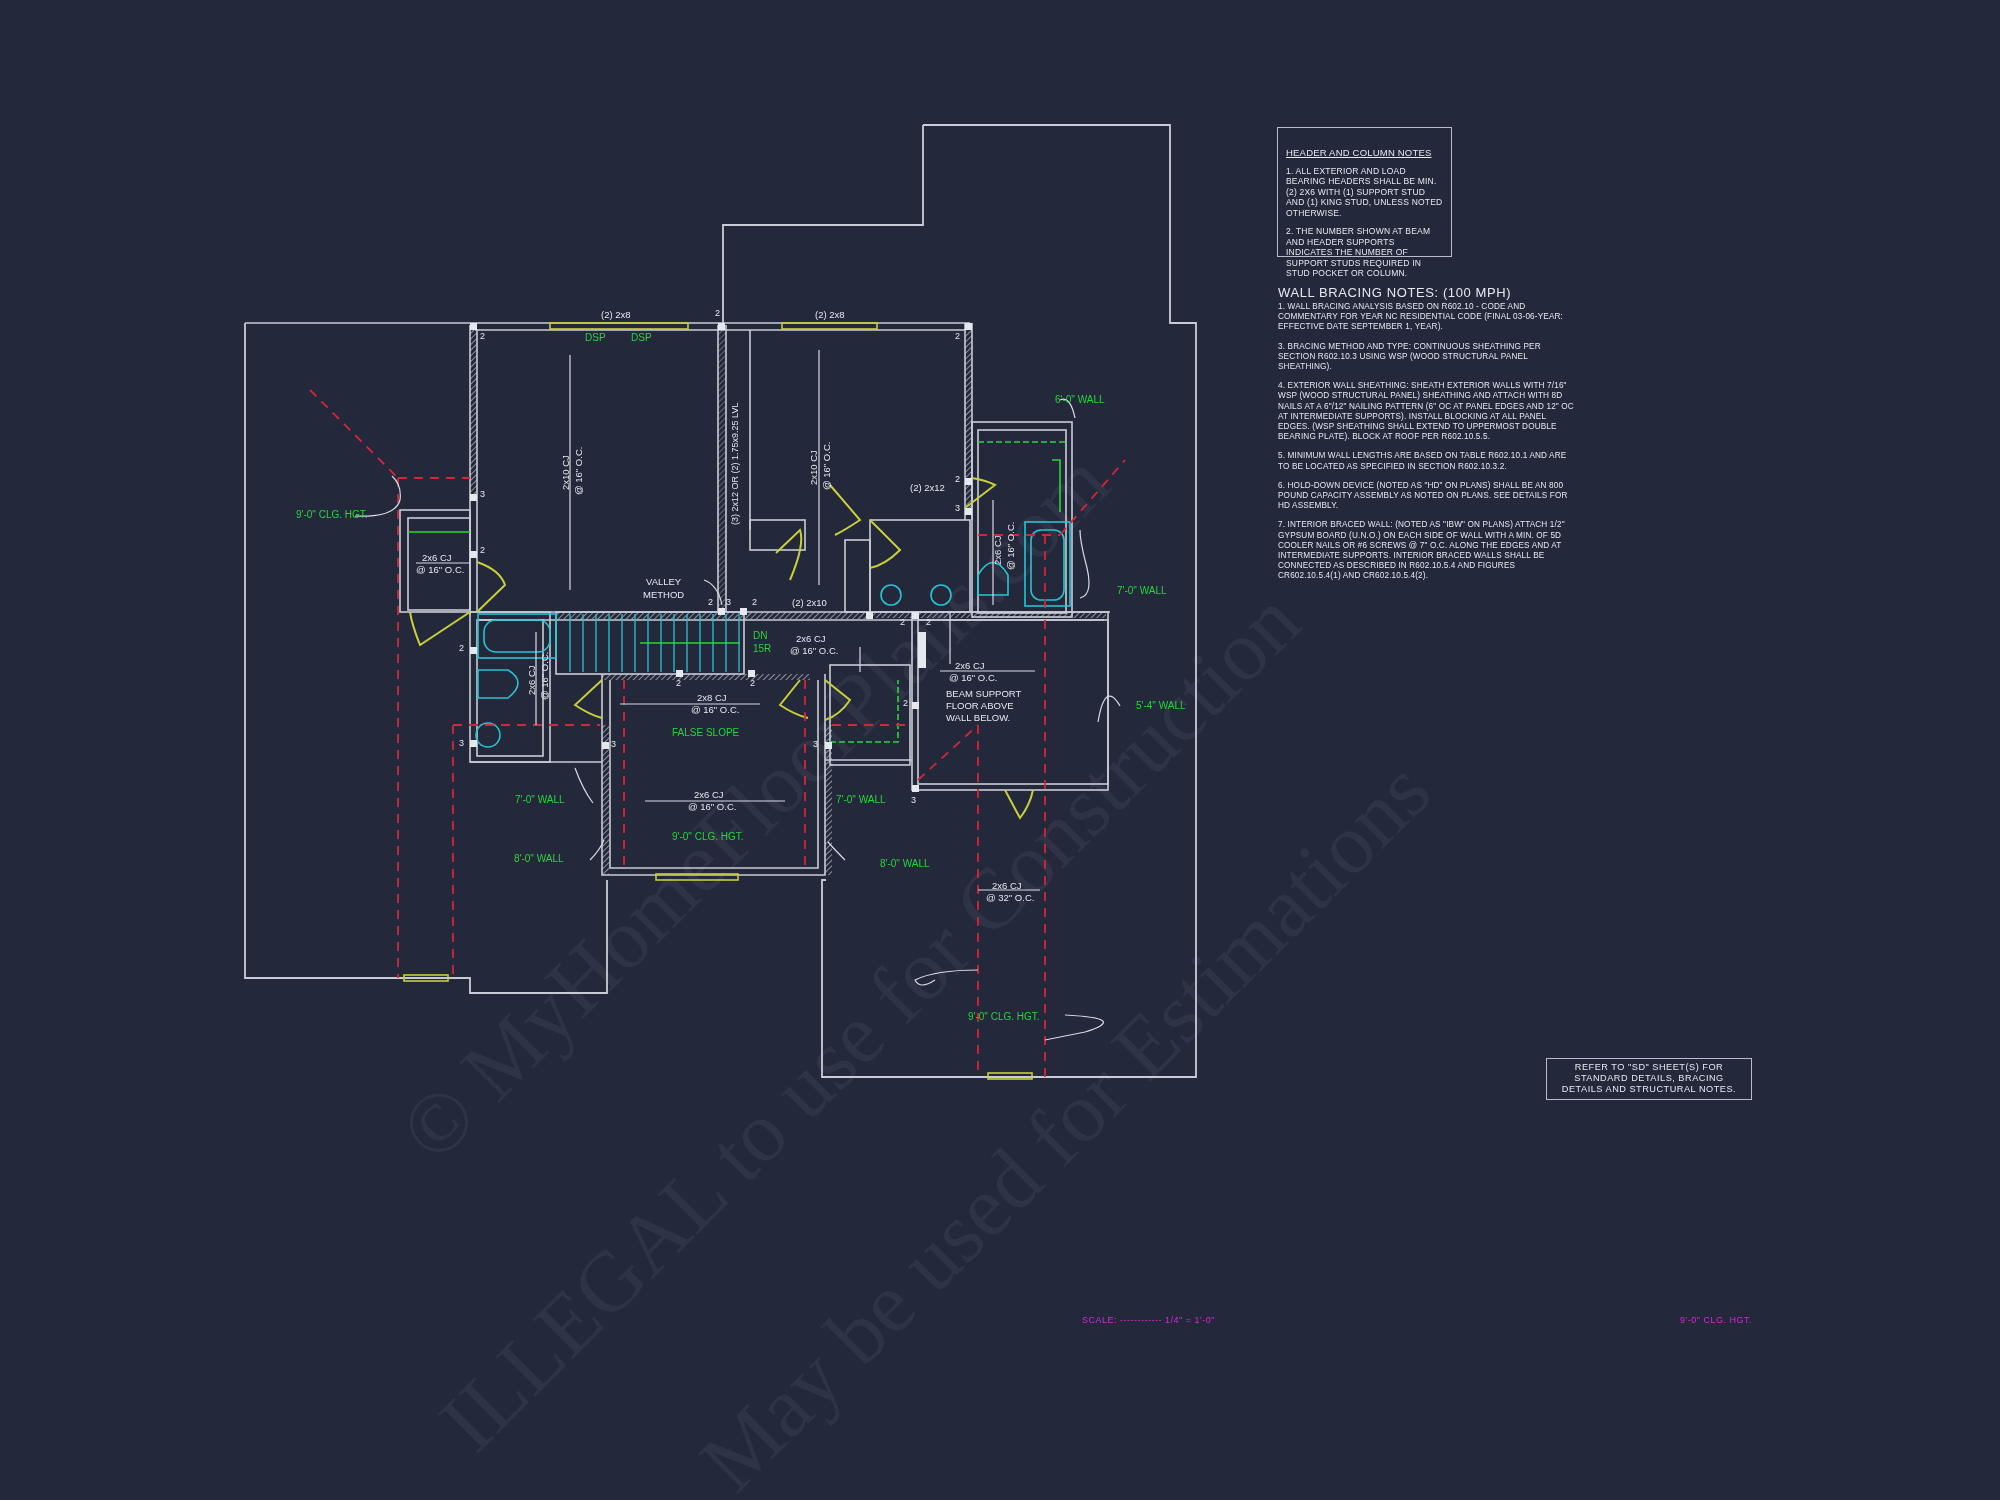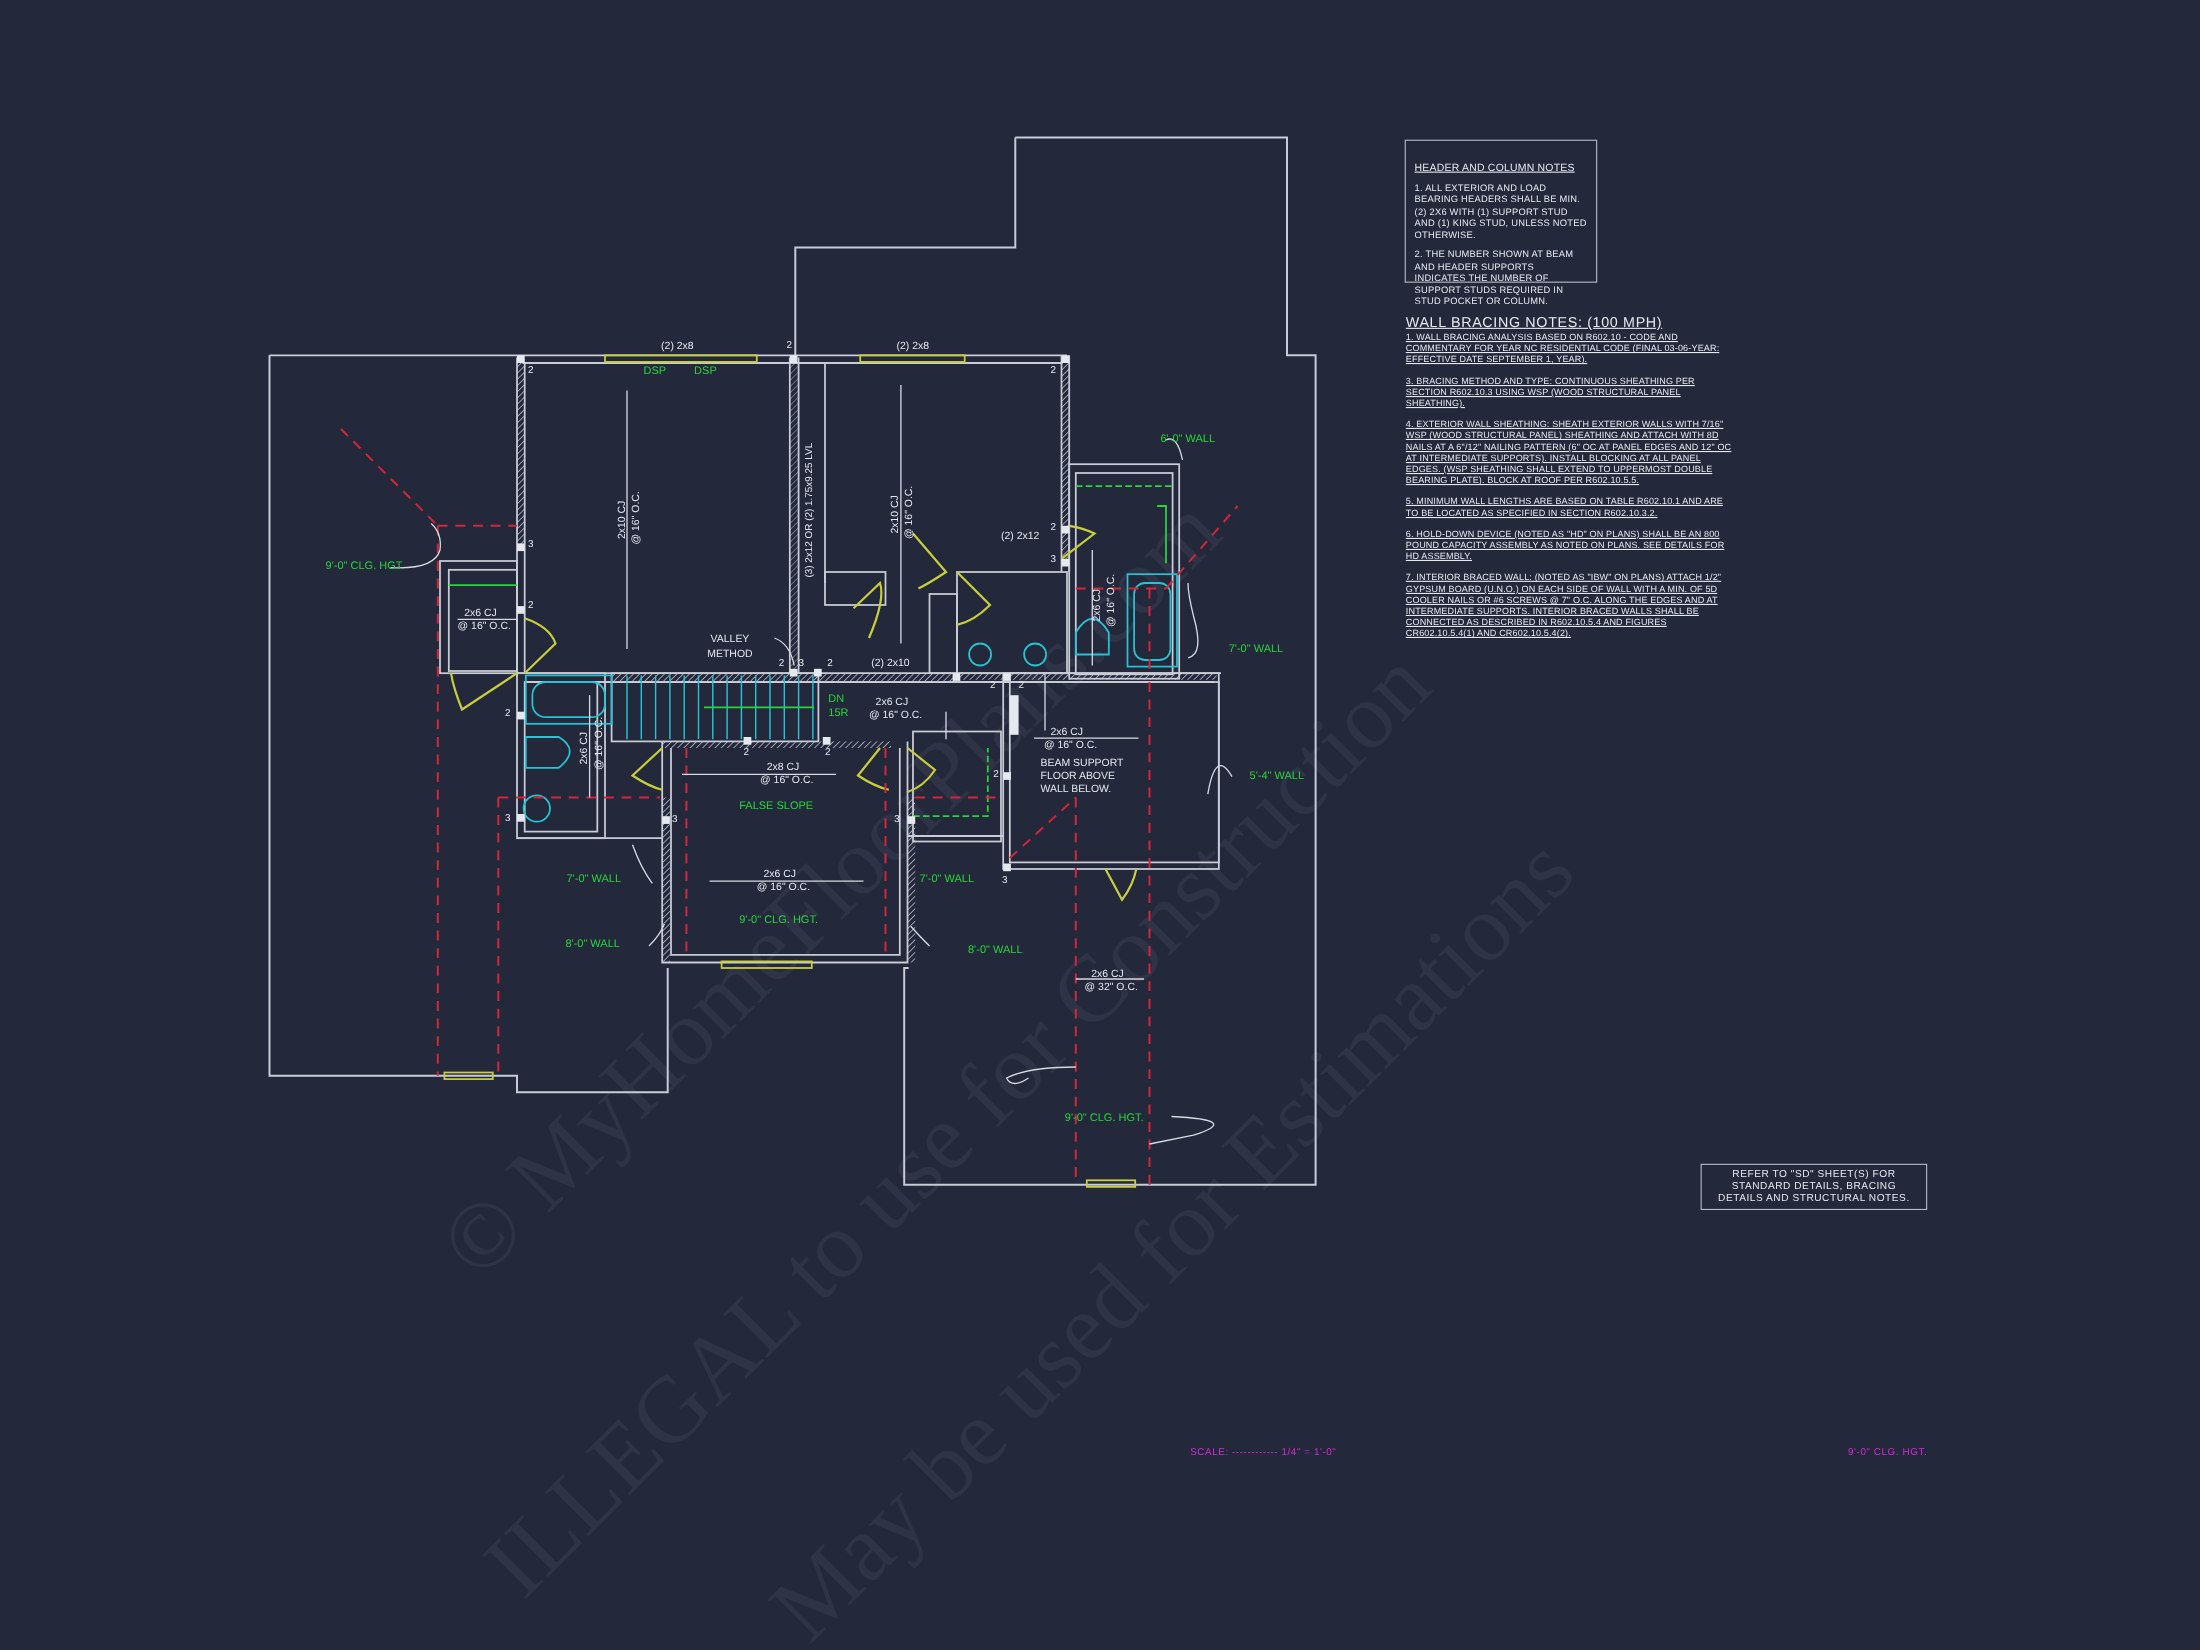--- a/index.html
+++ b/index.html
@@ -4,21 +4,21 @@
 <style>
   html,body{margin:0;padding:0;}
   body{width:2000px;height:1500px;background:#23283b;position:relative;overflow:hidden;
        font-family:"Liberation Sans","DejaVu Sans",sans-serif;color:#e6e8ef;}
   .canvas{position:absolute;left:0;top:0;width:2000px;height:1500px;}
   .note-box{position:absolute;border:1.5px solid #b9bdc9;color:#e7e9ef;font-size:8.5px;line-height:10.5px;
             letter-spacing:0.2px;text-transform:uppercase;}
   .note-box .ttl{text-decoration:underline;font-size:9.5px;margin-bottom:7px;}
   .note-box p{margin:0 0 8px 0;}
   .bracing{position:absolute;left:1278px;top:286px;width:300px;color:#e7e9ef;font-size:8.2px;line-height:10.2px;
-           text-transform:uppercase;letter-spacing:0.15px;text-decoration:underline;}
+           text-transform:uppercase;letter-spacing:0.15px;}
   .bracing .ttl{font-size:13px;line-height:14px;letter-spacing:0.6px;margin-bottom:2px;}
   .bracing p{margin:0 0 9px 0;}
   .refer{position:absolute;left:1546px;top:1058px;width:200px;border:1.5px solid #b9bdc9;text-align:center;
          color:#e7e9ef;font-size:9.2px;line-height:11px;text-transform:uppercase;padding:3px 2px 4px;letter-spacing:0.5px;}
   .title-block{position:absolute;left:1082px;top:1313px;width:670px;}
   .title-block .main{color:#d42bd6;font-size:31px;letter-spacing:1.5px;white-space:nowrap;line-height:34px;
                      border-bottom:1.5px solid #d42bd6;padding-bottom:1px;font-weight:normal;}
   .title-block .sub{display:flex;justify-content:space-between;color:#d42bd6;font-size:9px;margin-top:2px;letter-spacing:0.5px;}
   .wm{position:absolute;color:rgba(200,205,225,0.07);font-family:"Liberation Serif","DejaVu Serif",serif;
       white-space:nowrap;transform-origin:left top;}

